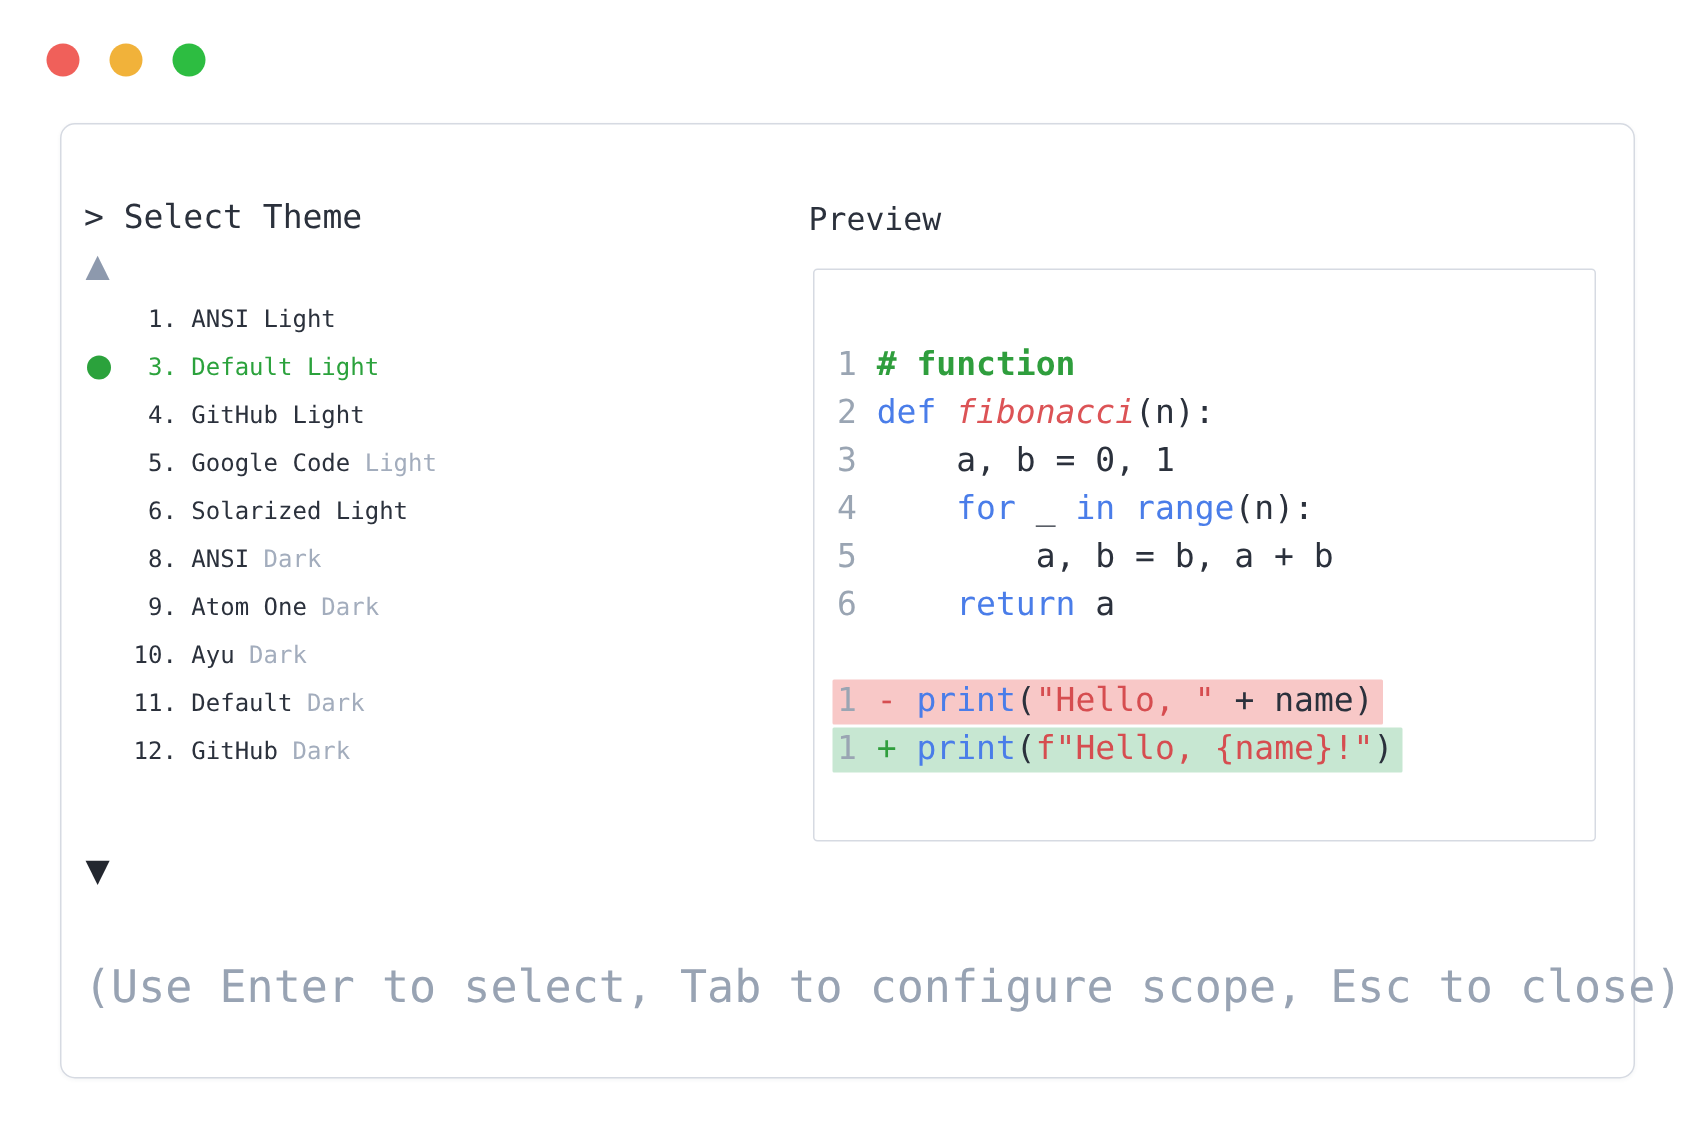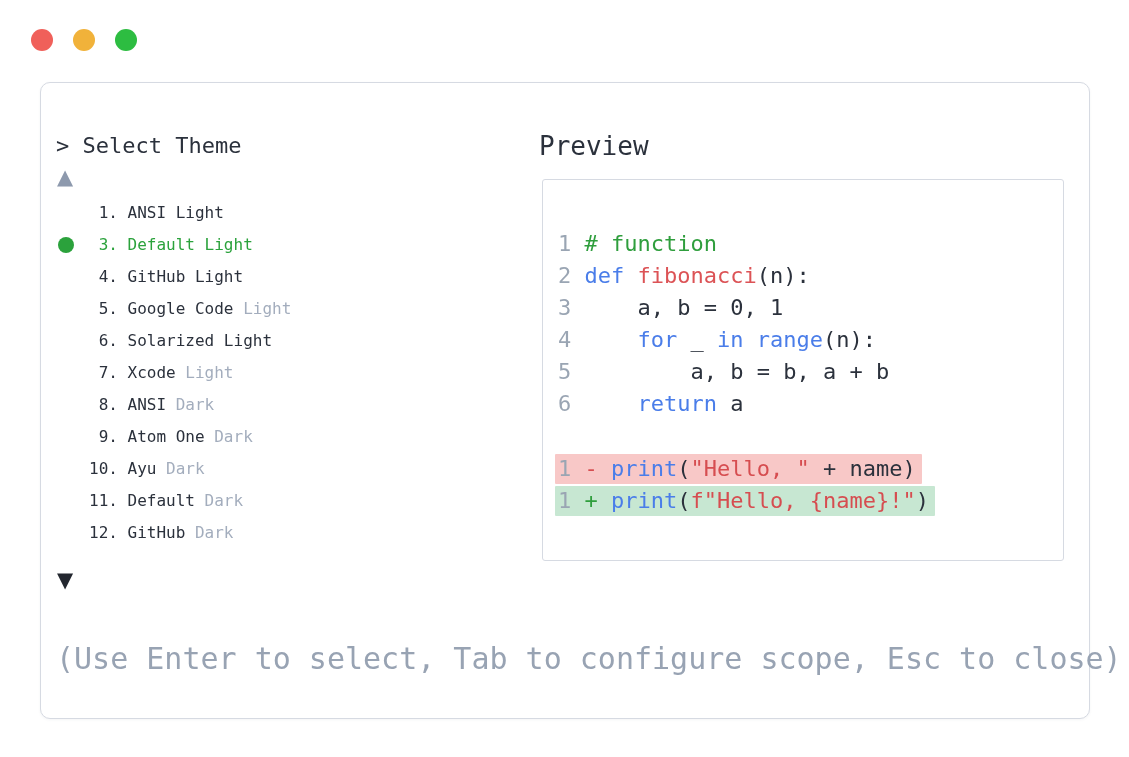--- a/index.html
+++ b/index.html
@@ -14,21 +14,21 @@
   .light.yellow{background:var(--light-yellow);}
   .light.green{background:var(--light-green);}
   
   .panel{
     position:absolute;left:40px;top:82px;width:1048px;height:635px;
     background:#ffffff;border:1.5px solid var(--border);border-radius:10px;
     box-shadow:0 1px 3px rgba(40,50,70,0.05);
   }
   .prompt{position:absolute;left:15px;top:50px;font-size:22px;line-height:26px;
     color:var(--text-dark);white-space:pre;}
-  .preview-label{position:absolute;left:498px;top:50px;font-size:26px;line-height:26px;
+  .preview-label{position:absolute;left:498px;top:50px;font-size:21px;line-height:26px;
     color:var(--text-dark);}
   .scroll-up{position:absolute;left:16px;top:80px;font-size:21px;line-height:28px;
     color:var(--arrow-up);font-family:"DejaVu Sans",sans-serif;}
   .scroll-down{position:absolute;left:16px;top:484px;font-size:21px;line-height:26px;
     color:var(--arrow-down);font-family:"DejaVu Sans",sans-serif;}
   .theme-list{position:absolute;left:0;top:114px;width:470px;}
   .theme-row{position:relative;height:32px;line-height:32px;font-size:16px;
     padding-left:48px;white-space:pre;color:var(--text-dark);}
   .theme-row .tsuffix{color:var(--muted);}
   .theme-row.selected, .theme-row.selected .tsuffix{color:var(--accent-green);}
@@ -39,23 +39,23 @@
   
   .preview-box{
     position:absolute;left:501px;top:96px;width:520px;height:380px;
     background:#ffffff;border:1.5px solid var(--border);border-radius:3px;
   }
   .code-area{position:absolute;left:15px;top:48px;right:6px;}
   .code-line{height:32px;line-height:32px;font-size:22px;white-space:pre;color:var(--code-plain);}
   .ln{color:var(--line-number);}
   .tk-pl{color:var(--code-plain);}
   .tk-kw{color:var(--code-keyword);}
-  .tk-fn{color:var(--code-function);}
+  .tk-fn{color:var(--code-function);font-style:italic;}
   .tk-st{color:var(--code-string);}
-  .tk-cm{color:var(--code-comment);}
+  .tk-cm{color:var(--code-comment);font-weight:bold;}
   .sign-rm{color:var(--sign-removed);}
   .sign-ad{color:var(--sign-added);}
   .diff-bg{display:inline-block;line-height:30px;height:30px;vertical-align:middle;
     margin-left:-3px;padding:0 6px 0 3px;border-radius:1px;}
   .diff-bg.removed{background:var(--diff-removed-bg);}
   .diff-bg.added{background:var(--diff-added-bg);}
 </style>
 </head>
 <body>
 
@@ -72,21 +72,20 @@
     <div class="preview-label">Preview</div>
 
     <div class="scroll-up">▲</div>
 
     <div class="theme-list" id="theme-list">
         <div class="theme-row"><span class="num"> 1. </span><span class="tname">ANSI Light</span></div>
         <div class="theme-row selected"><span class="bullet"></span><span class="num"> 3. </span><span class="tname">Default Light</span></div>
         <div class="theme-row"><span class="num"> 4. </span><span class="tname">GitHub Light</span></div>
         <div class="theme-row"><span class="num"> 5. </span><span class="tname">Google Code</span><span class="tsuffix"> Light</span></div>
         <div class="theme-row"><span class="num"> 6. </span><span class="tname">Solarized Light</span></div>
-        <div class="theme-row"><span class="num"> 7. </span><span class="tname">Xcode</span><span class="tsuffix"> Light</span></div>
         <div class="theme-row"><span class="num"> 8. </span><span class="tname">ANSI</span><span class="tsuffix"> Dark</span></div>
         <div class="theme-row"><span class="num"> 9. </span><span class="tname">Atom One</span><span class="tsuffix"> Dark</span></div>
         <div class="theme-row"><span class="num">10. </span><span class="tname">Ayu</span><span class="tsuffix"> Dark</span></div>
         <div class="theme-row"><span class="num">11. </span><span class="tname">Default</span><span class="tsuffix"> Dark</span></div>
         <div class="theme-row"><span class="num">12. </span><span class="tname">GitHub</span><span class="tsuffix"> Dark</span></div>
       </div>
 
     <div class="scroll-down">▼</div>
 
     <div class="help">(Use Enter to select, Tab to configure scope, Esc to close)</div>

